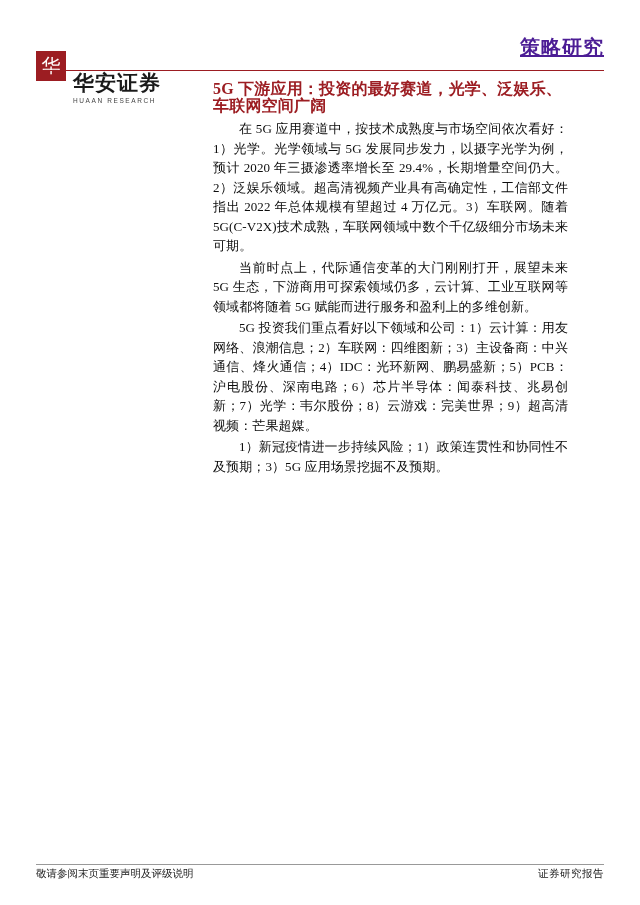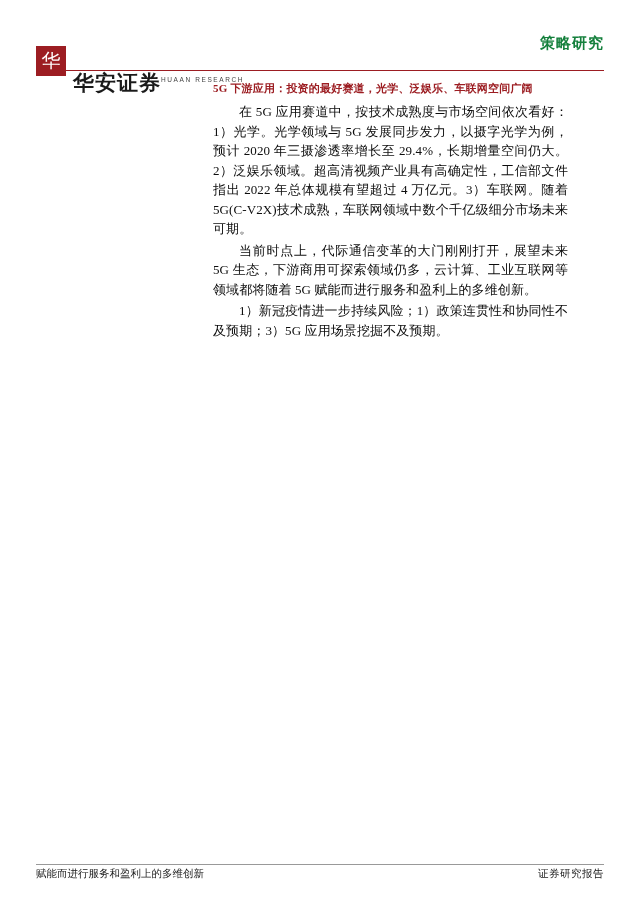--- a/index.html
+++ b/index.html
@@ -45,21 +45,21 @@
     color: #ffffff;
     font-family: "Liberation Serif", serif;
     font-size: 19px;
     line-height: 30px;
     text-align: center;
     letter-spacing: 0;
   }
   .logo-text {
     margin-left: 7px;
     display: flex;
-    flex-direction: row;
+    flex-direction: column;
     justify-content: center;
     margin-top: 45px;
   }
   .logo-cn {
     font-family: "Liberation Serif", serif;
     font-size: 21px;
     font-weight: bold;
     color: #1a1a1a;
     letter-spacing: 1px;
     line-height: 21px;
@@ -69,44 +69,45 @@
     font-size: 6.5px;
     color: #444;
     letter-spacing: 1.6px;
     margin-top: 3px;
   }
   .header-title {
     position: absolute;
     right: 0;
     top: 6px;
     font-family: "Liberation Serif", serif;
-    font-size: 15px;
-    font-weight: bold;
-    color: #15803d;
+    font-size: 20px;
+    font-weight: bold;
+    color: #4c1d95;
     letter-spacing: 1px;
+    text-decoration: underline;
   }
   .header-rule {
     position: absolute;
     left: 36px;
     top: 70px;
     width: 568px;
     height: 0;
     border-top: 1.6px solid #9c1d22;
   }
 
   
   .content {
     position: absolute;
     left: 213px;
     top: 74px;
     width: 355px;
   }
   .section-title {
     font-family: "Liberation Serif", serif;
-    font-size: 11px;
+    font-size: 16px;
     font-weight: bold;
     color: #9c1d22;
     line-height: 17px;
     margin: 6px 0 5px 0;
     letter-spacing: 0.2px;
   }
   .para {
     font-family: "Liberation Serif", serif;
     font-size: 13px;
     line-height: 19.5px;
@@ -182,24 +183,25 @@
     </div>
     <div class="header-title">策略研究</div>
   </div>
   <div class="header-rule"></div>
 
   <div class="content">
     <div class="section-title">5G 下游应用：投资的最好赛道，光学、泛娱乐、车联网空间广阔</div>
 
     <p class="para indent">在 5G 应用赛道中，按技术成熟度与市场空间依次看好：1）光学。光学领域与 5G 发展同步发力，以摄字光学为例，预计 2020 年三摄渗透率增长至 29.4%，长期增量空间仍大。2）泛娱乐领域。超高清视频产业具有高确定性，工信部文件指出 2022 年总体规模有望超过 4 万亿元。3）车联网。随着 5G(C-V2X)技术成熟，车联网领域中数个千亿级细分市场未来可期。</p>
     <p class="para indent">当前时点上，代际通信变革的大门刚刚打开，展望未来 5G 生态，下游商用可探索领域仍多，云计算、工业互联网等领域都将随着 5G 赋能而进行服务和盈利上的多维创新。</p>
+    <p class="para indent">5G 投资我们重点看好以下领域和公司：1）云计算：用友网络、浪潮信息；2）车联网：四维图新；3）主设备商：中兴通信、烽火通信；4）IDC：光环新网、鹏易盛新；5）PCB：沪电股份、深南电路；6）芯片半导体：闻泰科技、兆易创新；7）光学：韦尔股份；8）云游戏：完美世界；9）超高清视频：芒果超媒。</p>
 
     <p class="para indent">1）新冠疫情进一步持续风险；1）政策连贯性和协同性不及预期；3）5G 应用场景挖掘不及预期。</p>
   </div>
 
   <div class="footer-rule"></div>
   <div class="footer">
-    <div class="footer-left">赋能而进行服务和盈利上的多维创新</div>
+    <div class="footer-left">敬请参阅末页重要声明及评级说明</div>
     <div class="footer-center">2 / 41</div>
     <div class="footer-right">证券研究报告</div>
   </div>
 
 </div>
 
 </body></html>

